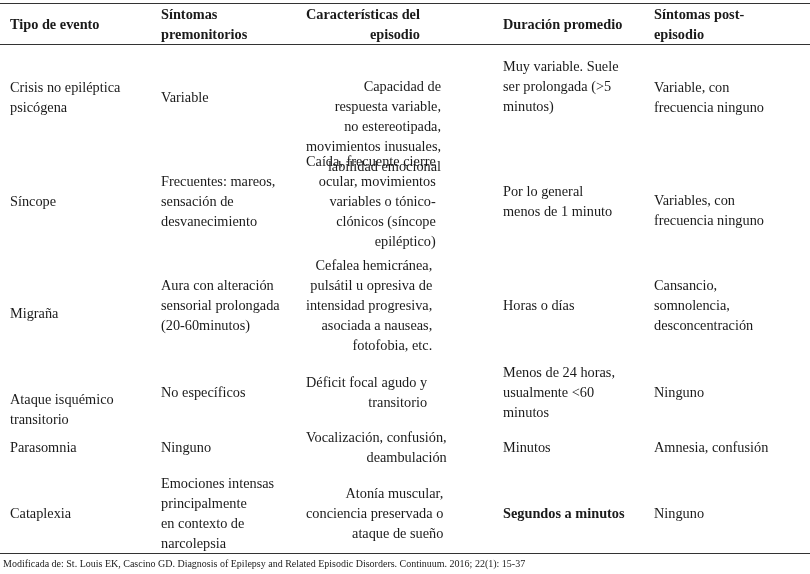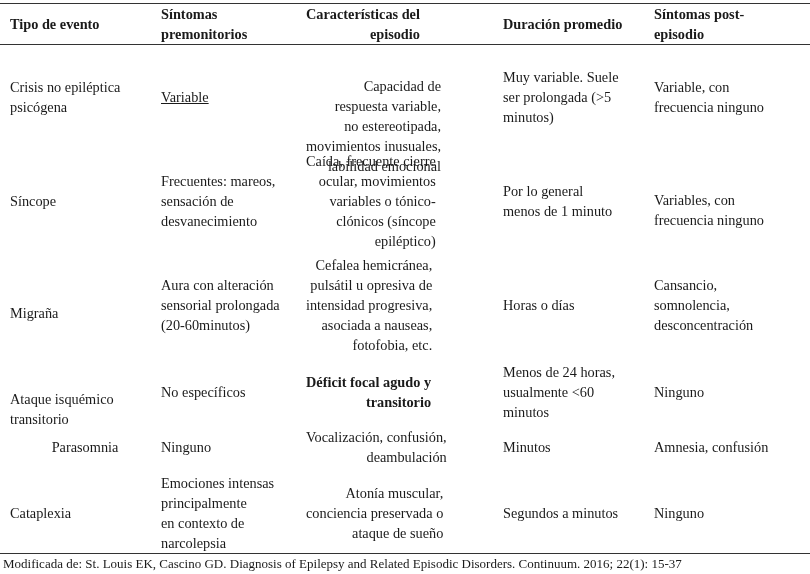--- a/index.html
+++ b/index.html
@@ -18,21 +18,21 @@
     }
     .hdr { top: 4px; height: 40px; font-weight: bold; font-size: 14.3px; line-height: 20px; }
     .cell { font-size: 14.3px; line-height: 20px; }
     .c0 { left: 10px; width: 150px; }
     .c1 { left: 161px; width: 145px; }
     .c2 { left: 306px; width: 196px; text-align: right; }
     .c3 { left: 503px; width: 150px; }
     .c4 { left: 654px; width: 156px; }
     .txt { white-space: pre-line; }
     .foot {
-      position: absolute; left: 3px; top: 557px; font-size: 13px; line-height: 14px;
+      position: absolute; left: 3px; top: 557px; font-size: 10px; line-height: 14px;
       white-space: nowrap; color: #1a1a1a;
     }
   </style>
 </head>
 <body>
 
 <div>
   <div class="rule top"></div>
 
   <div>
@@ -56,31 +56,31 @@
       </div>
   </div>
 
   <div class="rule mid"></div>
 
   <div>
     <div class="cell c0" style="top:47px;height:100px;">
         <span class="txt">Crisis no epiléptica
 psicógena</span>
       </div>
-    <div class="cell c1" style="top:47px;height:100px;text-decoration:underline;">
+    <div class="cell c1" style="top:47px;height:100px;">
         <span class="txt">Variable</span>
       </div>
     <div class="cell c2" style="top:47px;height:100px;margin-top:29px;">
         <span class="txt">Capacidad de
 respuesta variable,
 no estereotipada,
 movimientos inusuales,
 labilidad emocional</span>
       </div>
-    <div class="cell c3" style="top:47px;height:100px;">
+    <div class="cell c3" style="top:36px;height:100px;">
         <span class="txt">Muy variable. Suele
 ser prolongada (&gt;5
 minutos)</span>
       </div>
     <div class="cell c4" style="top:47px;height:100px;">
         <span class="txt">Variable, con
 frecuencia ninguno</span>
       </div>
   </div>
 
@@ -137,36 +137,36 @@
   </div>
 
   <div>
     <div class="cell c0" style="top:378px;height:62px;">
         <span class="txt">Ataque isquémico
 transitorio</span>
       </div>
     <div class="cell c1" style="top:361px;height:62px;">
         <span class="txt">No específicos</span>
       </div>
-    <div class="cell c2" style="top:361px;height:62px;font-weight:bold;">
+    <div class="cell c2" style="top:361px;height:62px;">
         <span class="txt">Déficit focal agudo y
 transitorio</span>
       </div>
     <div class="cell c3" style="top:361px;height:62px;">
         <span class="txt">Menos de 24 horas,
 usualmente &lt;60
 minutos</span>
       </div>
     <div class="cell c4" style="top:361px;height:62px;">
         <span class="txt">Ninguno</span>
       </div>
   </div>
 
   <div>
-    <div class="cell c0" style="top:426px;height:42px;justify-content:center;">
+    <div class="cell c0" style="top:426px;height:42px;">
         <span class="txt">Parasomnia</span>
       </div>
     <div class="cell c1" style="top:426px;height:42px;">
         <span class="txt">Ninguno</span>
       </div>
     <div class="cell c2" style="top:426px;height:42px;">
         <span class="txt">Vocalización, confusión,
 deambulación</span>
       </div>
     <div class="cell c3" style="top:426px;height:42px;">
@@ -185,21 +185,21 @@
         <span class="txt">Emociones intensas
 principalmente
 en contexto de
 narcolepsia</span>
       </div>
     <div class="cell c2" style="top:472px;height:82px;">
         <span class="txt">Atonía muscular,
 conciencia preservada o
 ataque de sueño</span>
       </div>
-    <div class="cell c3" style="top:472px;height:82px;">
+    <div class="cell c3" style="top:472px;height:82px;font-weight:bold;">
         <span class="txt">Segundos a minutos</span>
       </div>
     <div class="cell c4" style="top:472px;height:82px;">
         <span class="txt">Ninguno</span>
       </div>
   </div>
 
   <div class="rule bottom"></div>
 </div>
 

